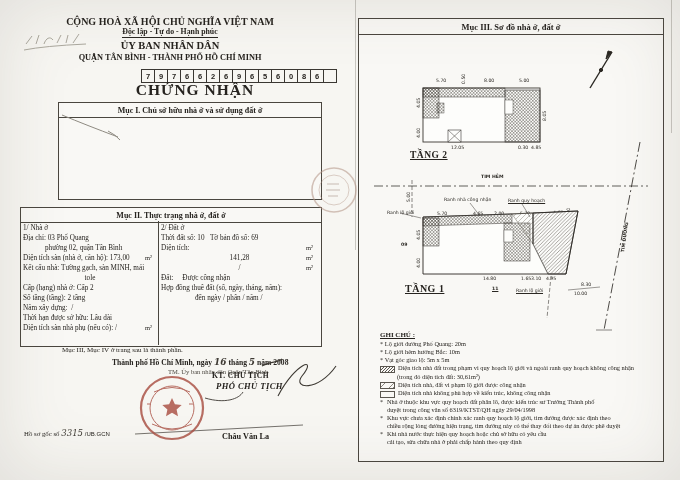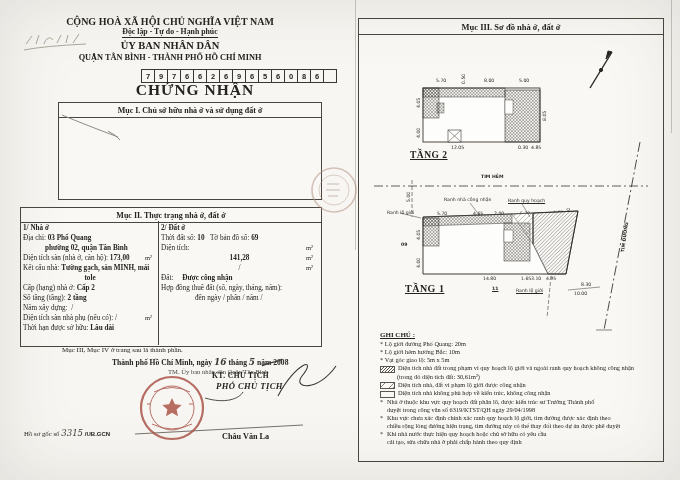--- a/index.html
+++ b/index.html
@@ -13,21 +13,21 @@
   .motto{border-bottom:1px solid #2a2722;padding-bottom:1px;}
   .codeboxes{position:absolute;left:142px;top:69px;display:flex;}
   .codecell{width:12px;height:12px;border:1px solid #3a3732;margin-left:-1px;font-size:7.5px;font-weight:bold;
             display:flex;align-items:center;justify-content:center;font-family:"Liberation Sans",sans-serif;}
   
   .secbox{position:absolute;border:1px solid #4a463f;background:rgba(255,255,255,.25);}
   .sechead{font-weight:bold;text-align:center;font-size:8px;padding:3px 0 2px;border-bottom:1px solid #4a463f;}
   .col{position:absolute;font-size:7.2px;line-height:10px;}
   .col .row{position:relative;white-space:nowrap;}
   .unit{position:absolute;right:5px;top:0;font-size:6.5px;}
-  b{font-weight:bold;}
+  b{font-weight:normal;}
   .ctr{text-align:center;}
   .divider{position:absolute;width:1px;background:#4a463f;}
   
   .sm{position:absolute;white-space:nowrap;}
   .hand{font-style:italic;font-family:"DejaVu Serif",serif;color:#3e3a34;}
   
   .dim{position:absolute;font-size:4.6px;font-family:"DejaVu Sans","Liberation Sans",sans-serif;
        white-space:nowrap;transform-origin:left top;color:#2a2722;}
   .planlbl{position:absolute;font-weight:bold;text-decoration:underline;font-size:9.5px;letter-spacing:.5px;}
   .notes{position:absolute;left:380px;top:331px;width:274px;font-size:6.35px;line-height:8.1px;}
@@ -89,22 +89,22 @@
     <div class="col" style="left:23px;top:223px;width:134px;">
       <div class="row"><b>1/ Nhà ở</b></div>
       <div class="row"><span>Địa chỉ:</span> <b>03 Phổ Quang</b></div>
       <div class="row" style="padding-left:22px;"><b>phường 02, quận Tân Bình</b></div>
       <div class="row"><span>Diện tích sàn (nhà ở, căn hộ):</span> <b>173,00</b><span class="unit">m²</span></div>
       <div class="row"><span>Kết cấu nhà:</span> <b>Tường gạch, sàn MINH, mái</b></div>
       <div class="row ctr"><b>tole</b></div>
       <div class="row"><span>Cấp (hạng) nhà ở:</span> <b>Cấp 2</b></div>
       <div class="row"><span>Số tầng (tầng):</span> <b>2 tầng</b></div>
       <div class="row"><span>Năm xây dựng:</span> &nbsp;<span>/</span></div>
+      <div class="row"><span>Thời hạn được sở hữu:</span> <b>Lâu dài</b></div>
       <div class="row"><span>Diện tích sàn nhà phụ (nếu có):</span> <span>/</span><span class="unit">m²</span></div>
-      <div class="row"><span>Thời hạn được sở hữu:</span> <b>Lâu dài</b></div>
     </div>
 
     <div class="col" style="left:161px;top:223px;width:157px;">
       <div class="row"><b>2/ Đất ở</b></div>
       <div class="row"><span>Thời đất số:</span> <b>10</b>&nbsp;&nbsp;&nbsp;<span>Tờ bản đồ số:</span> <b>69</b></div>
       <div class="row"><span>Diện tích:</span><span class="unit">m²</span></div>
       <div class="row ctr"><b>141,28</b><span class="unit">m²</span></div>
       <div class="row ctr"><span>/</span><span class="unit">m²</span></div>
       <div class="row"><span>Đất:</span>&nbsp;&nbsp;&nbsp;&nbsp;&nbsp;<b>Được công nhận</b></div>
       <div class="row"><span>Hợp đồng thuê đất (số, ngày, tháng, năm):</span></div>

